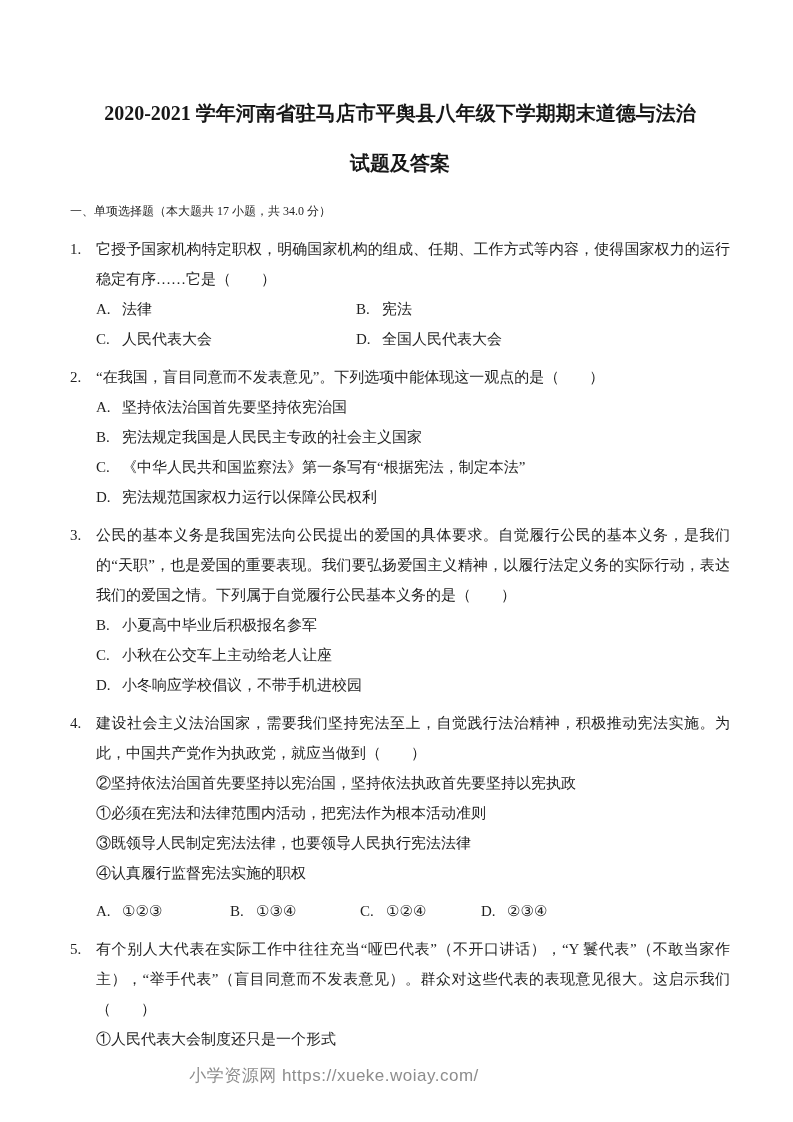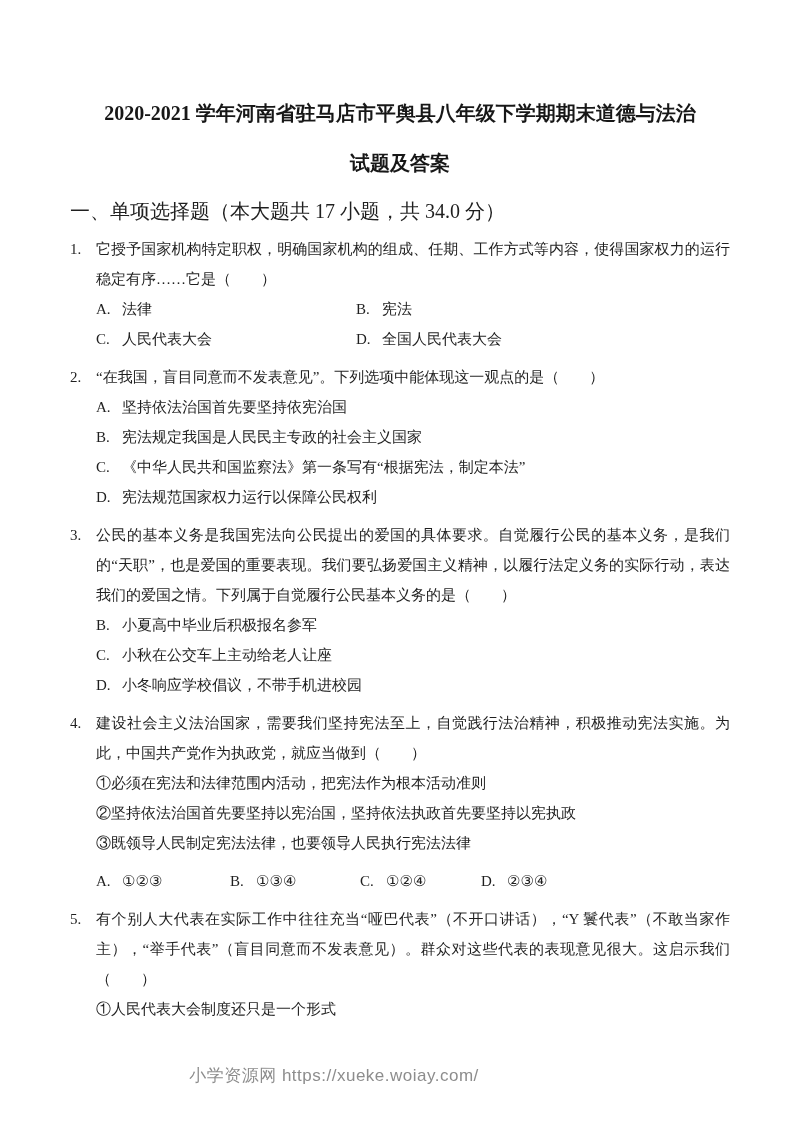--- a/index.html
+++ b/index.html
@@ -16,21 +16,21 @@
   .doc-title {
     font-size: 20px;
     font-weight: 700;
     text-align: center;
     line-height: 50px;
     color: #171717;
   }
   .title-line { display: block; }
 
   .section-heading {
-    font-size: 20px;
+    font-size: 12px;
     line-height: 30px;
     margin-top: 8px;
     font-weight: 400;
   }
 
   .questions { margin-top: 2px; }
   .question { display: flex; margin-top: 8px; }
   .q-number {
     flex: 0 0 26px;
     width: 26px;
@@ -117,23 +117,24 @@
             <div class="q-option"><span class="opt-label">B.</span><span class="opt-text">小夏高中毕业后积极报名参军</span></div>
             <div class="q-option"><span class="opt-label">C.</span><span class="opt-text">小秋在公交车上主动给老人让座</span></div>
             <div class="q-option"><span class="opt-label">D.</span><span class="opt-text">小冬响应学校倡议，不带手机进校园</span></div>
           </div>
         </div>
       </div>
       <div class="question">
         <div class="q-number">4.</div>
         <div class="q-content">
           <div class="q-stem">建设社会主义法治国家，需要我们坚持宪法至上，自觉践行法治精神，积极推动宪法实施。为此，中国共产党作为执政党，就应当做到（　　）</div>
+          <div class="q-subitem">②坚持依法治国首先要坚持以宪治国，坚持依法执政首先要坚持以宪执政</div>
           <div class="q-subitem">①必须在宪法和法律范围内活动，把宪法作为根本活动准则</div>
-          <div class="q-subitem">②坚持依法治国首先要坚持以宪治国，坚持依法执政首先要坚持以宪执政</div>
           <div class="q-subitem">③既领导人民制定宪法法律，也要领导人民执行宪法法律</div>
+          <div class="q-subitem">④认真履行监督宪法实施的职权</div>
           <div class="q-options layout-four-col">
             <div class="q-option"><span class="opt-label">A.</span><span class="opt-text">①②③</span></div>
             <div class="q-option"><span class="opt-label">B.</span><span class="opt-text">①③④</span></div>
             <div class="q-option"><span class="opt-label">C.</span><span class="opt-text">①②④</span></div>
             <div class="q-option"><span class="opt-label">D.</span><span class="opt-text">②③④</span></div>
           </div>
         </div>
       </div>
       <div class="question">
         <div class="q-number">5.</div>

